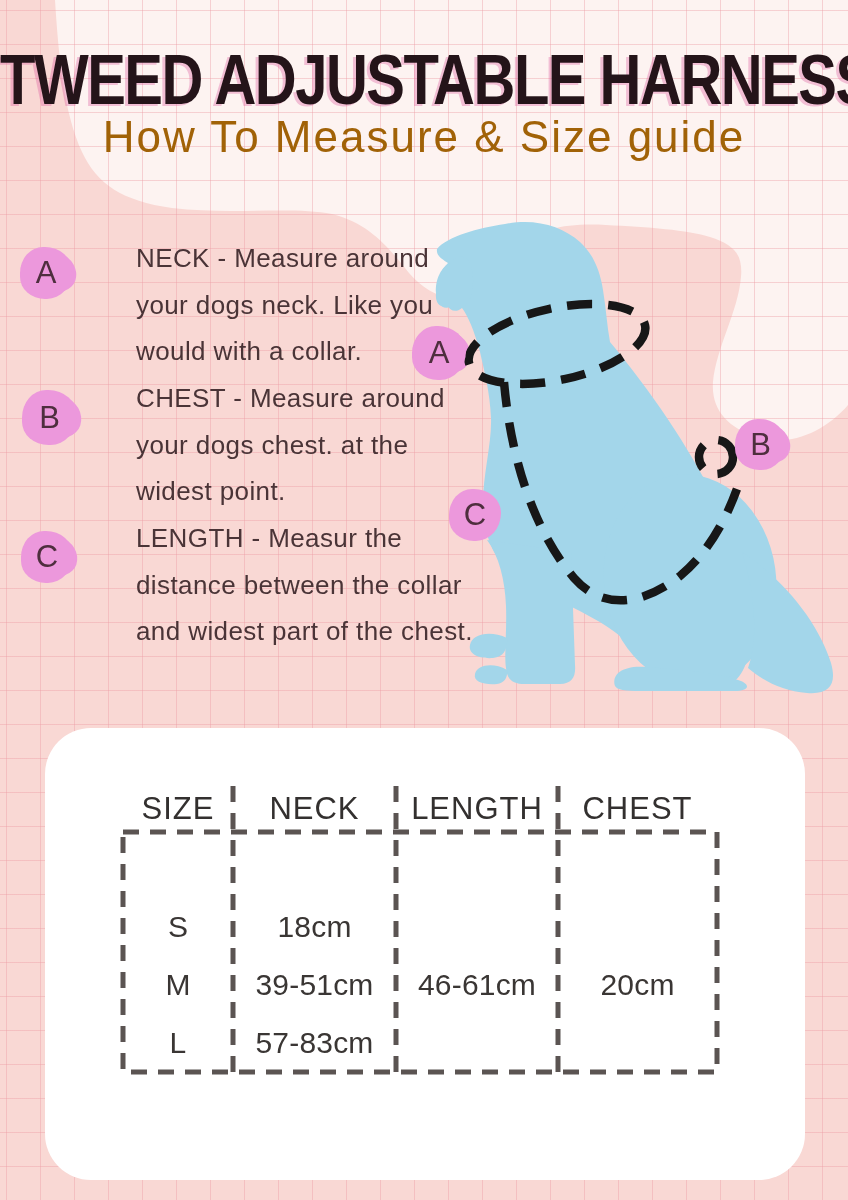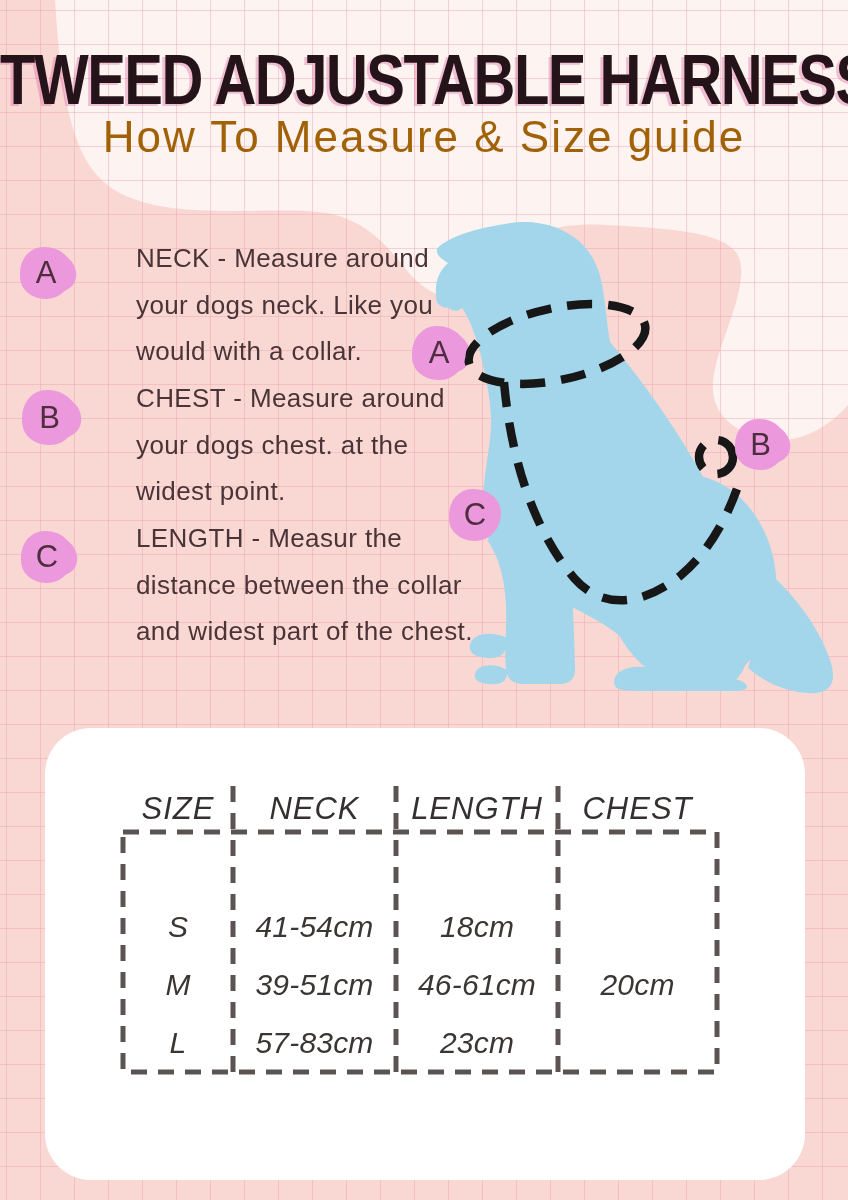--- a/index.html
+++ b/index.html
@@ -64,21 +64,21 @@
   .inst-text{
     position:absolute;left:88px;width:380px;
     font-size:26px;line-height:46.5px;letter-spacing:.4px;
     color:#4a3437;
     white-space:pre-line;
     margin-left:48px;
   }
 
   .size-panel{
     position:absolute;left:45px;top:728px;width:760px;height:452px;
-    background:#ffffff;border-radius:46px;font-style:italic;
+    background:#ffffff;border-radius:46px;
   }
   .t-row{
     position:absolute;left:78px;width:594px;height:46px;
     display:grid;grid-template-columns:110px 163px 162px 159px;
     align-items:center;text-align:center;
   }
   .t-head{top:59px;height:44px;font-size:31px;letter-spacing:1px;color:#33302f;}
   .t-body{font-size:30px;color:#3a3634;letter-spacing:.2px;}
   .r-s{top:176px;} .r-m{top:234px;} .r-l{top:292px;}
 </style>
@@ -223,30 +223,28 @@
 
       <div class="t-row t-head">
         <div>SIZE</div>
         <div>NECK</div>
         <div>LENGTH</div>
         <div>CHEST</div>
       </div>
 
       <div class="t-row t-body r-s">
         <div>S</div>
-        <div>41-54cm</div>
         <div>18cm</div>
       </div>
       <div class="t-row t-body r-m">
         <div>M</div>
         <div>39-51cm</div>
         <div>46-61cm</div>
         <div>20cm</div>
       </div>
       <div class="t-row t-body r-l">
         <div>L</div>
         <div>57-83cm</div>
-        <div>23cm</div>
       </div>
     </div>
 
   </div>
 </div>
 
 </body></html>

